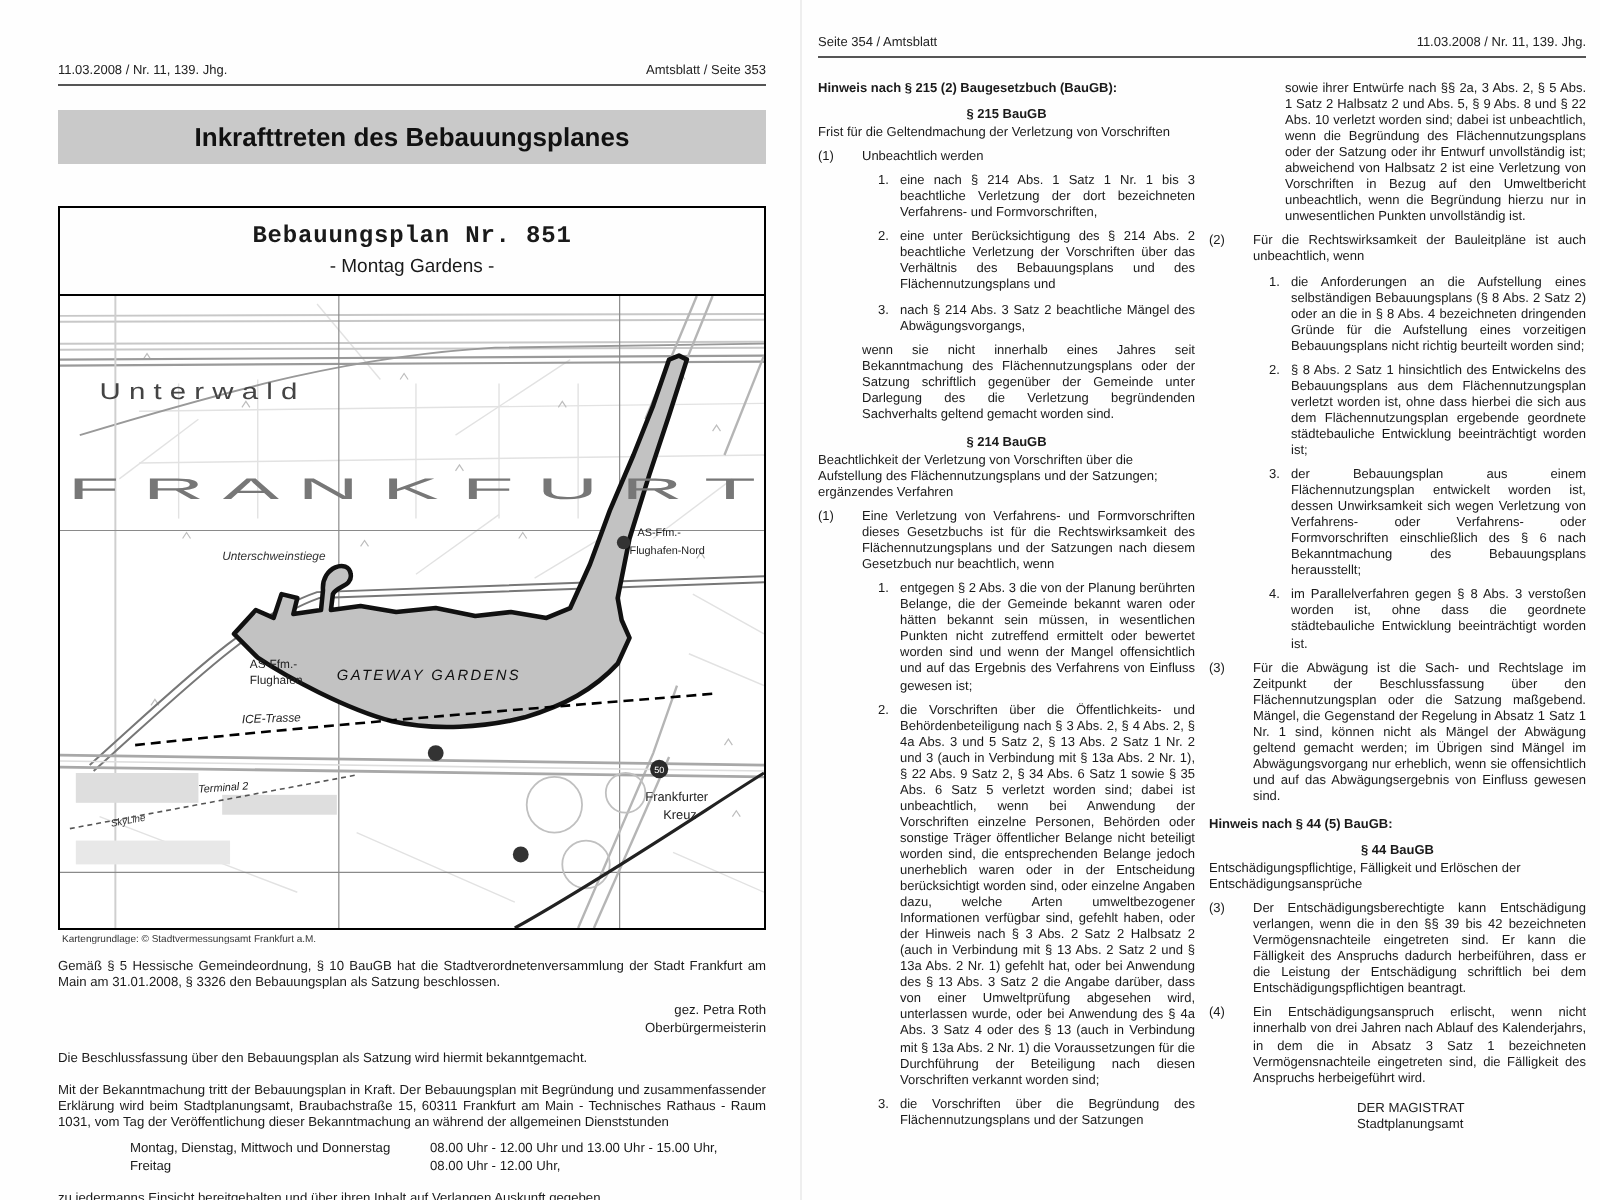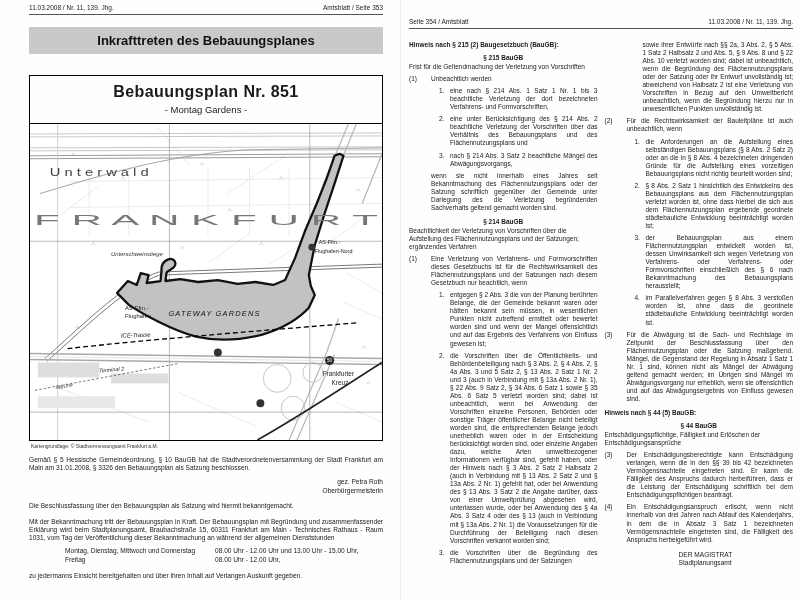--- a/index.html
+++ b/index.html
@@ -1,25 +1,25 @@
 <!DOCTYPE html>
 <html><head>
 <meta charset="utf-8">
 <style>
   html,body{margin:0;padding:0;}
   body{width:800px;height:600px;background:#fff;font-family:"Liberation Sans",sans-serif;color:#1a1a1a;overflow:hidden;}
   .sheet{position:relative;width:800px;height:600px;background:#fefefe;}
   .page{position:absolute;top:0;height:600px;width:400px;box-sizing:border-box;}
-  .page.pl{left:0;padding:4px 17px 0 29px;}
+  .page.pl{left:0;padding:32px 17px 0 29px;}
   .page.pr{left:400px;padding:18px 7px 0 8px;border-left:1px solid #eee;}
   .phead{display:flex;justify-content:space-between;font-size:6.5px;color:#222;border-bottom:1px solid #555;padding-bottom:3px;}
   .titlebar{margin-top:12px;background:#c9c9c9;text-align:center;font-weight:bold;font-size:13px;padding:6px 0;color:#111;}
   .mapbox{margin:21px 0 0 0;border:1.4px solid #000;}
   .map-title{text-align:center;border-bottom:1.2px solid #000;padding:7px 0 8px;}
-  .mt1{font-size:16px;font-weight:bold;letter-spacing:.4px;}
+  .mt1{font-size:12px;font-weight:bold;letter-spacing:.4px;font-family:Liberation Mono, monospace;}
   .mt2{font-size:9.5px;margin-top:3px;}
   svg.map{display:block;width:100%;height:316px;background:#fff;}
   svg.map text{font-family:"Liberation Sans",sans-serif;}
   .caption{font-size:5px;color:#333;margin:2px 0 0 2px;}
   p.body{font-size:6.6px;line-height:1.24;text-align:justify;margin:7px 0 0;}
   .sig{ text-align:right;font-size:6.6px;line-height:1.3;margin-top:6px;}
   .hours{margin:4px 0 0 36px;font-size:6.6px;line-height:1.4;}
   .hrow{display:flex;}
   .days{width:150px;flex:none;}
   .time{flex:1;}

